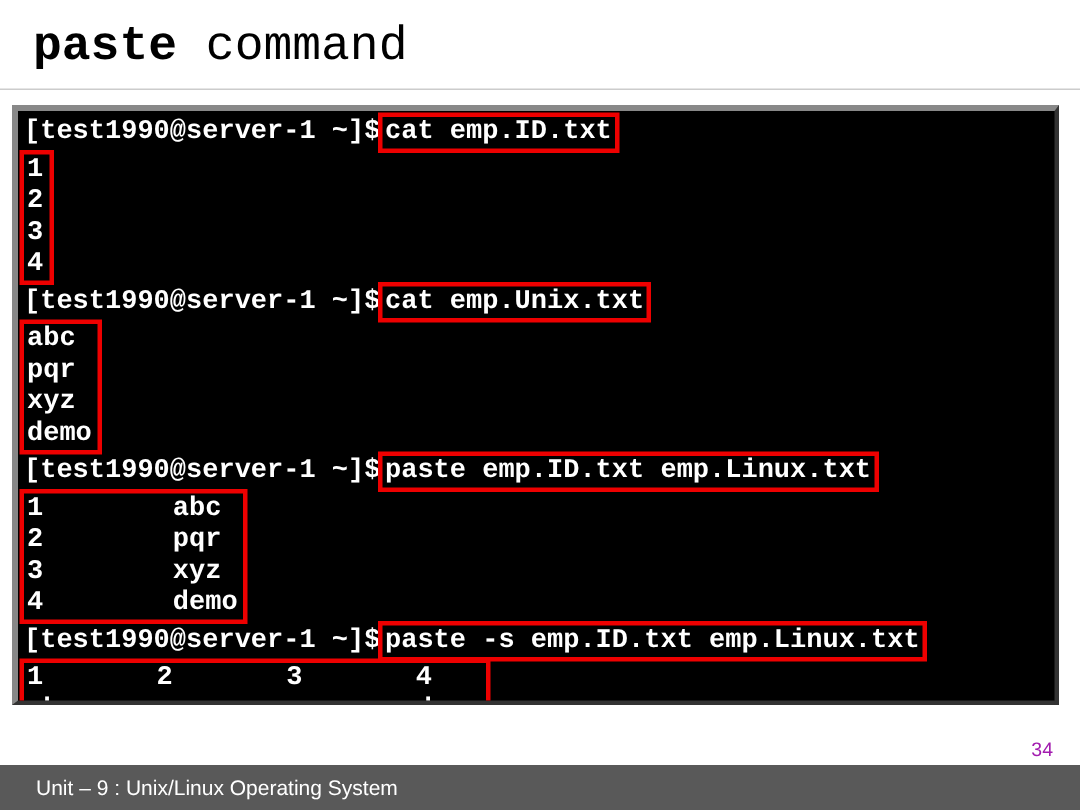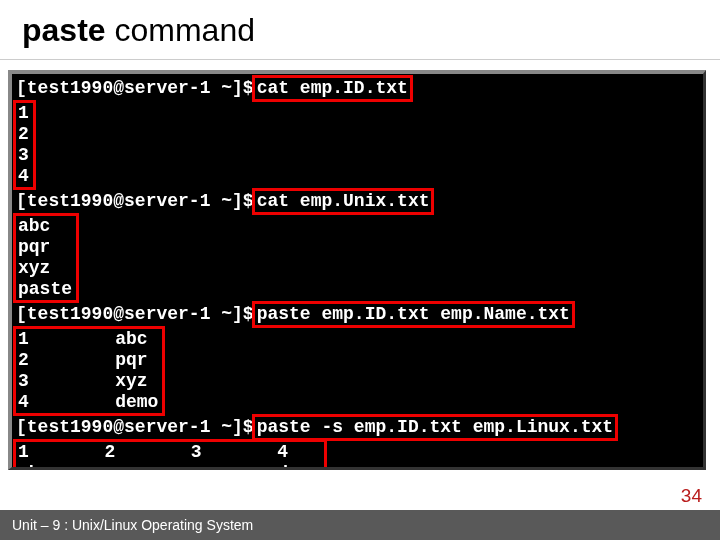--- a/index.html
+++ b/index.html
@@ -12,20 +12,21 @@
     position: relative;
   }
   .title-area {
     padding: 12px 22px 10px 22px;
     border-bottom: 1px solid #ccc;
   }
   .title-area h1 {
     font-size: 32px;
     font-weight: normal;
     color: #000;
+    font-family: Liberation Mono, monospace;
   }
   .title-area h1 .bold { font-weight: bold; }
   .terminal {
     position: absolute;
     top: 70px;
     left: 8px;
     right: 14px;
     height: 400px;
     background: #000;
     color: #fff;
@@ -59,50 +60,50 @@
     position: absolute;
     bottom: 0;
     left: 0;
     right: 0;
     height: 30px;
     background: #595959;
     color: #fff;
     display: flex;
     align-items: center;
     font-size: 14px;
-    padding: 0 12px;
+    padding: 0 24px;
   }
   .footer-left { flex: 0 0 auto; }
   .footer-right { margin-left: auto; }
   .page-num {
     position: absolute;
     bottom: 33px;
     right: 18px;
-    font-size: 19px;
-    color: #b91c1c;
+    font-size: 13px;
+    color: #a21caf;
   }
 </style>
 </head>
 <body>
 
 <div class="title-area">
   <h1><span class="bold">paste</span><span> command</span></h1>
 </div>
 
 <div class="terminal"><span>[test1990@</span><span>server-1 ~]$</span><span class="hl">cat emp.ID.txt</span>
 <span class="block-hl">1
 2
 3
 4</span>
 <span>[test1990@</span><span>server-1 ~]$</span><span class="hl">cat emp.Unix.txt</span>
 <span class="block-hl">abc
 pqr
 xyz
-paste</span>
-<span>[test1990@</span><span>server-1 ~]$</span><span class="hl">paste emp.ID.txt emp.Name.txt</span>
+demo</span>
+<span>[test1990@</span><span>server-1 ~]$</span><span class="hl">paste emp.ID.txt emp.Linux.txt</span>
 <span class="block-hl">1        abc
 2        pqr
 3        xyz
 4        demo</span>
 <span>[test1990@</span><span>server-1 ~]$</span><span class="hl">paste -s emp.ID.txt emp.Linux.txt</span>
 <span class="block-hl">1       2       3       4
 abc     pqr     xyz  _  demo</span>
 </div>
 
 <div class="page-num">34</div>

